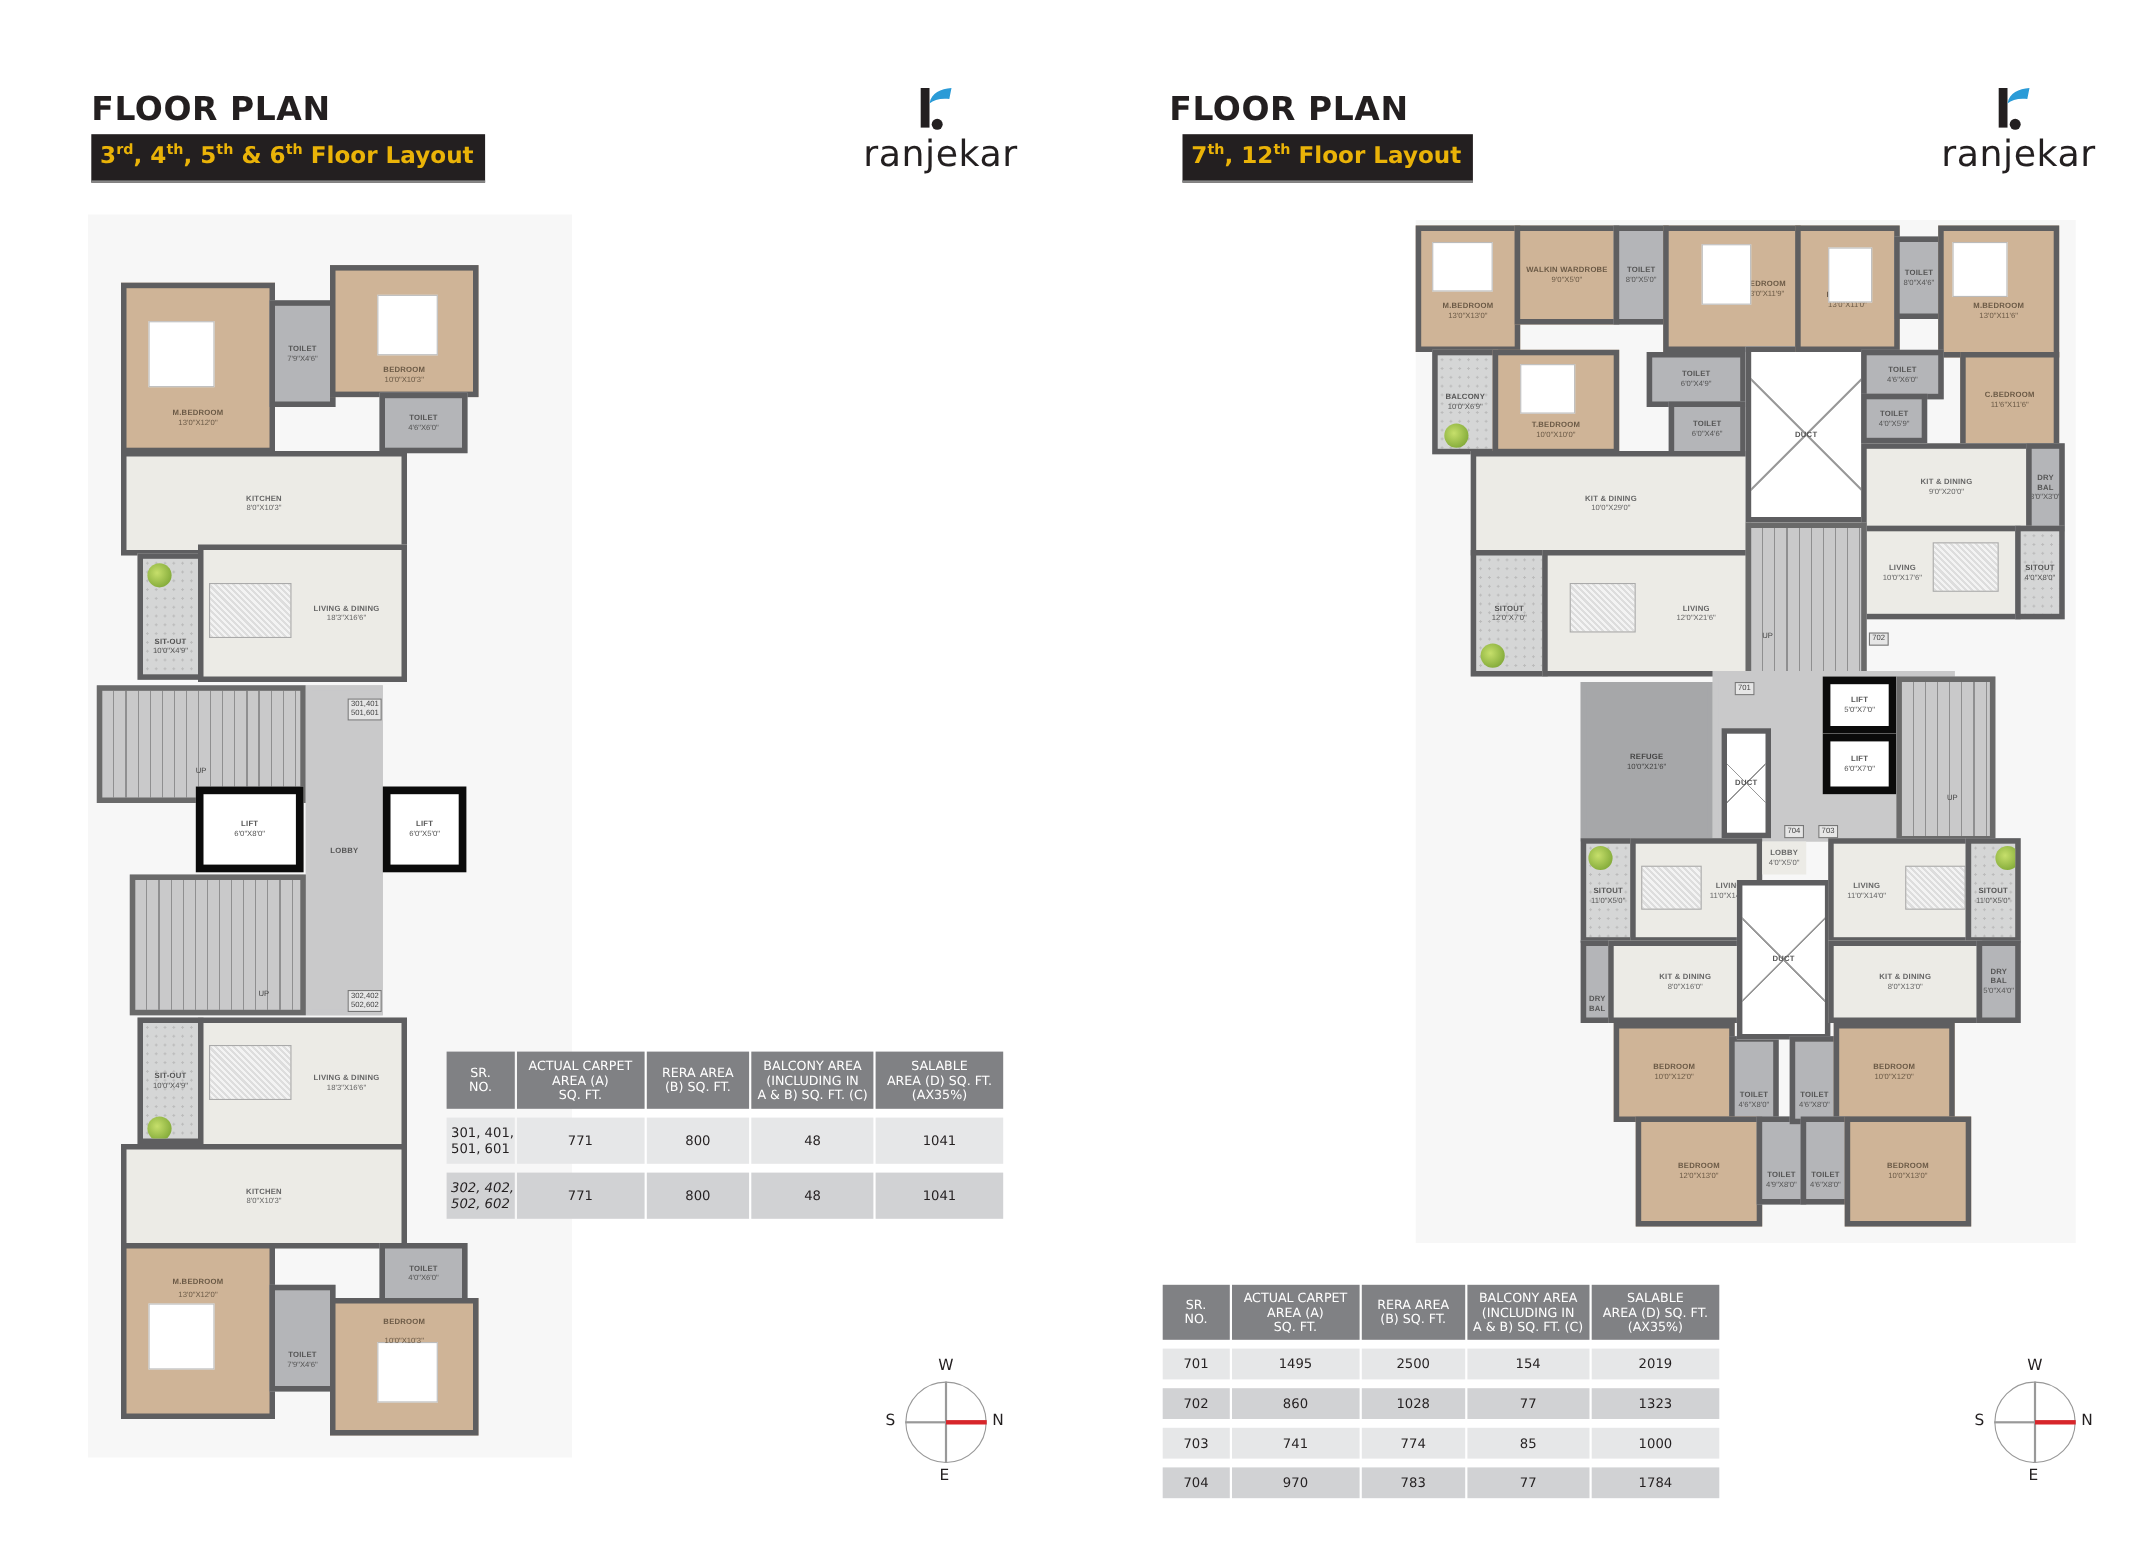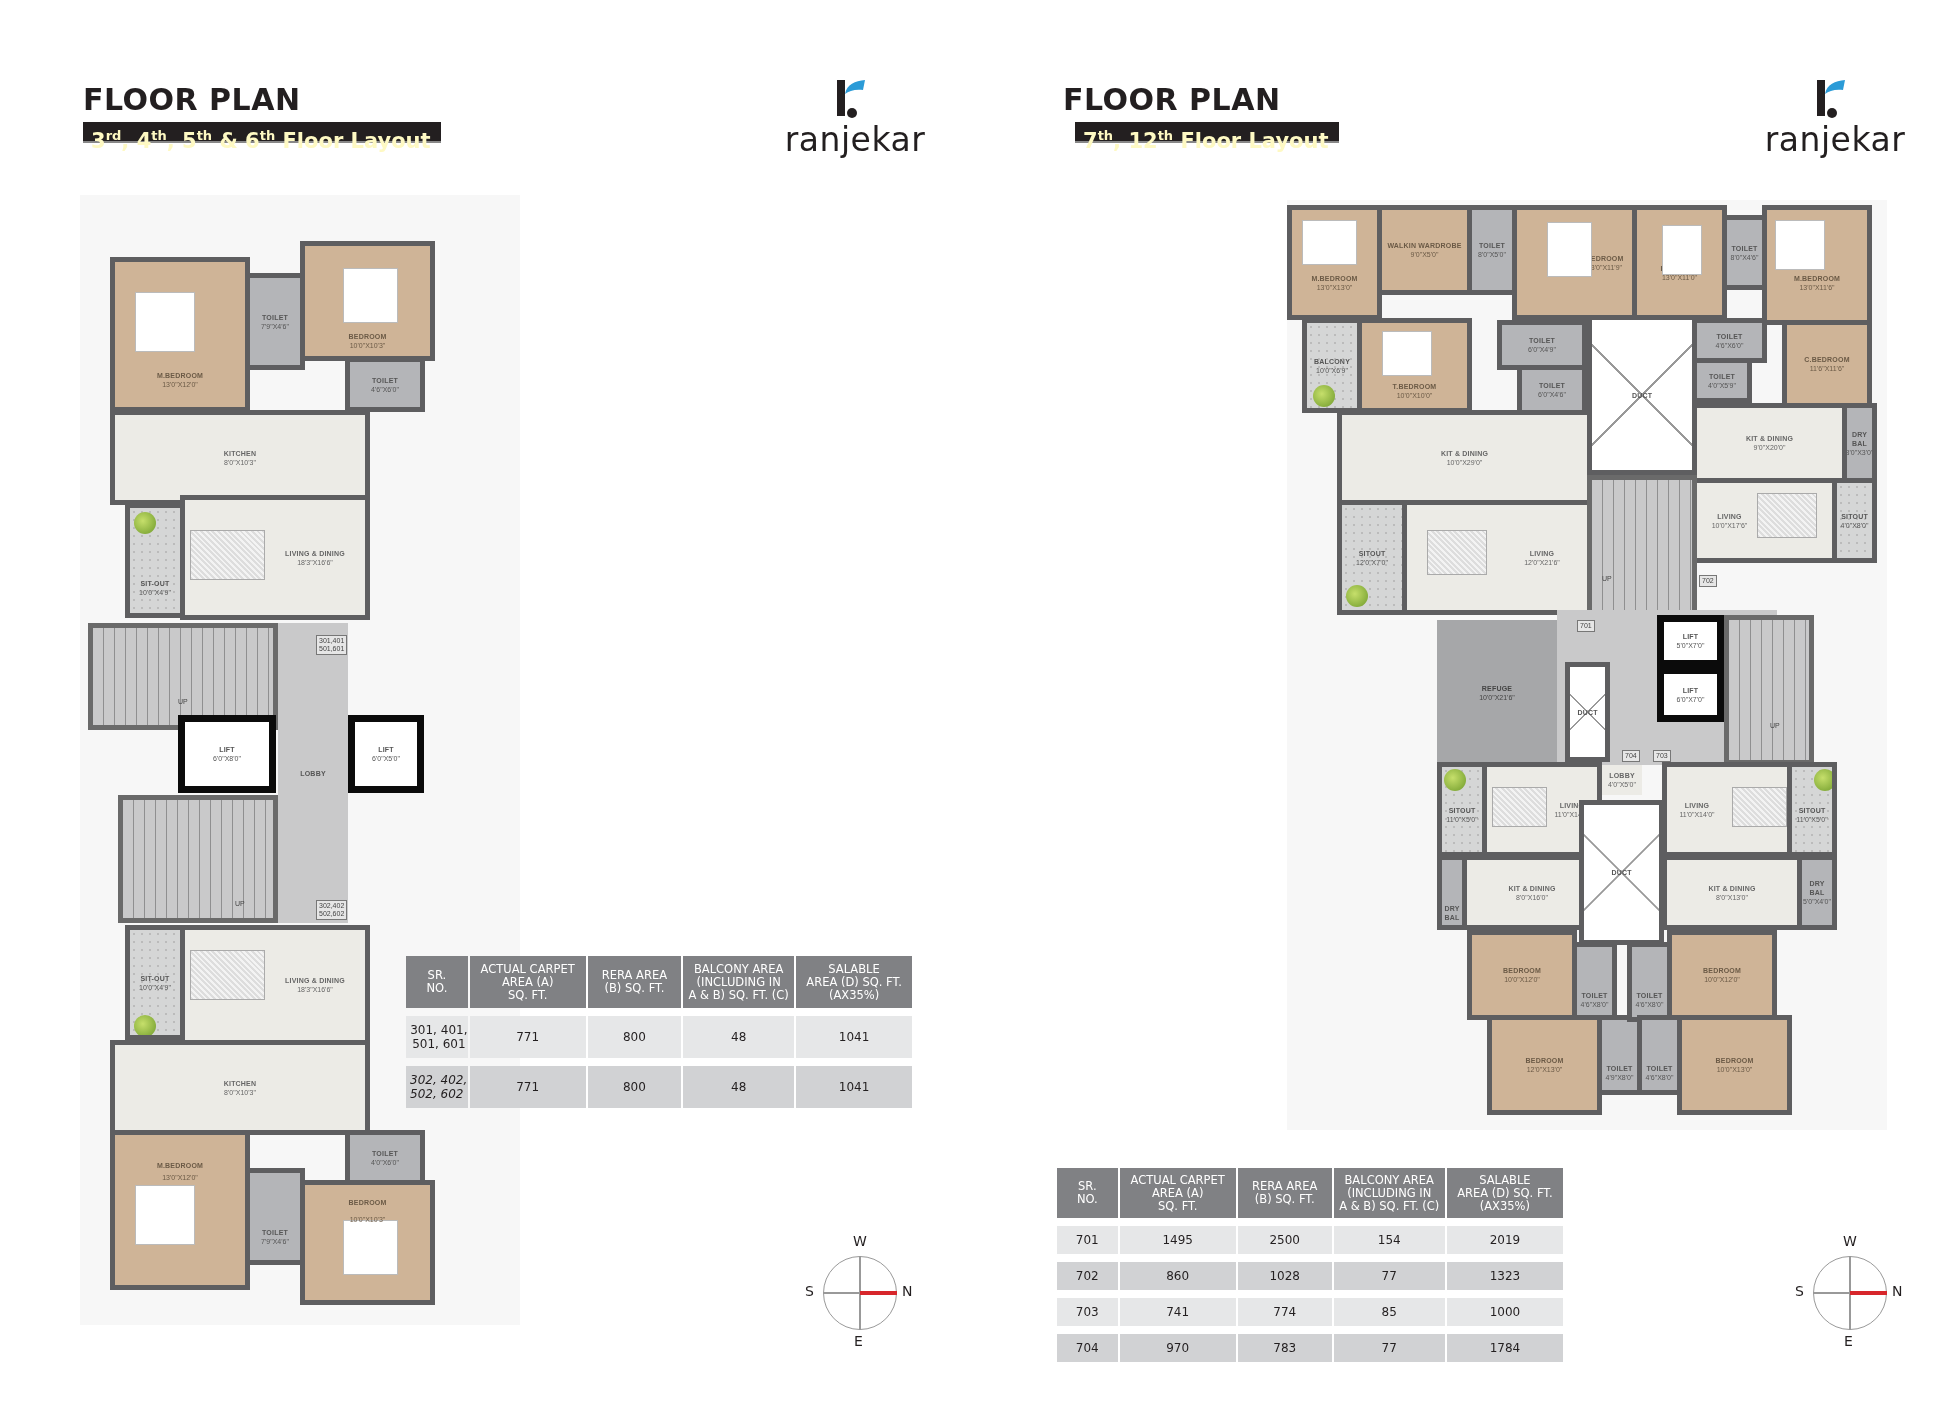--- a/index.html
+++ b/index.html
@@ -4,21 +4,21 @@
 <style>
   * { box-sizing: border-box; margin: 0; padding: 0; }
   html, body { width: 1944px; height: 1404px; background: #ffffff; overflow: hidden; }
   body { position: relative; font-family: "Liberation Sans", "DejaVu Sans", sans-serif; color: #231f20; }
 
   .page { position: absolute; top: 0; height: 1404px; width: 972px; }
   .page.left { left: 0; }
   .page.right { left: 972px; }
 
   .title { position: absolute; top: 82px; font-family: "DejaVu Sans", sans-serif; font-weight: bold; font-size: 30px; letter-spacing: 0.5px; color: #231f20; }
-  .subtitle { position: absolute; top: 122px; height: 21px; background: #231f20; color: #fef9c3; font-family: "DejaVu Sans", sans-serif; font-weight: bold; font-size: 21px; line-height: 38px; padding: 0 10px 0 8px; white-space: nowrap; border-bottom: 2px solid #888; }
+  .subtitle { position: absolute; top: 122px; height: 44px; background: #231f20; color: #eab308; font-family: "DejaVu Sans", sans-serif; font-weight: bold; font-size: 21px; line-height: 38px; padding: 0 10px 0 8px; white-space: nowrap; border-bottom: 2px solid #888; }
   .subtitle sup { font-size: 13px; vertical-align: 8px; line-height: 0; }
 
   .logo { position: absolute; top: 80px; width: 150px; height: 80px; }
   .logo .mark { position: absolute; left: 55px; top: 0; width: 40px; height: 42px; }
   .logo .word { position: absolute; left: 0; top: 40px; width: 150px; text-align: center; font-family: "DejaVu Sans", sans-serif; font-size: 33px; letter-spacing: 0.5px; color: #231f20; }
 
   
   .plan { position: absolute; }
   .room { position: absolute; border: 5px solid #5e5e60; display: flex; flex-direction: column; align-items: center; justify-content: center; text-align: center; font-family: "Liberation Sans", sans-serif; color: #6b5a46; font-size: 7px; line-height: 9px; overflow: hidden; }
   .room.bed { background: #cfb497; }
@@ -176,21 +176,21 @@
         <th style="width:115px;white-space:pre;">SALABLE
 AREA (D) SQ. FT.
 (AX35%)</th>
       </tr>
     </thead>
     <tbody>
       <tr class="gap">
           <td colspan="5"></td>
         </tr>
       <tr class="r-light" style="height:42px;">
-        <td class="sr" style="white-space:pre;text-align:center;">301, 401,
+        <td class="sr" style="white-space:pre;">301, 401,
 501, 601</td>
         <td>771</td>
         <td>800</td>
         <td>48</td>
         <td>1041</td>
       </tr>
       <tr class="gap">
           <td colspan="5"></td>
         </tr>
       <tr class="r-dark" style="height:42px;">

